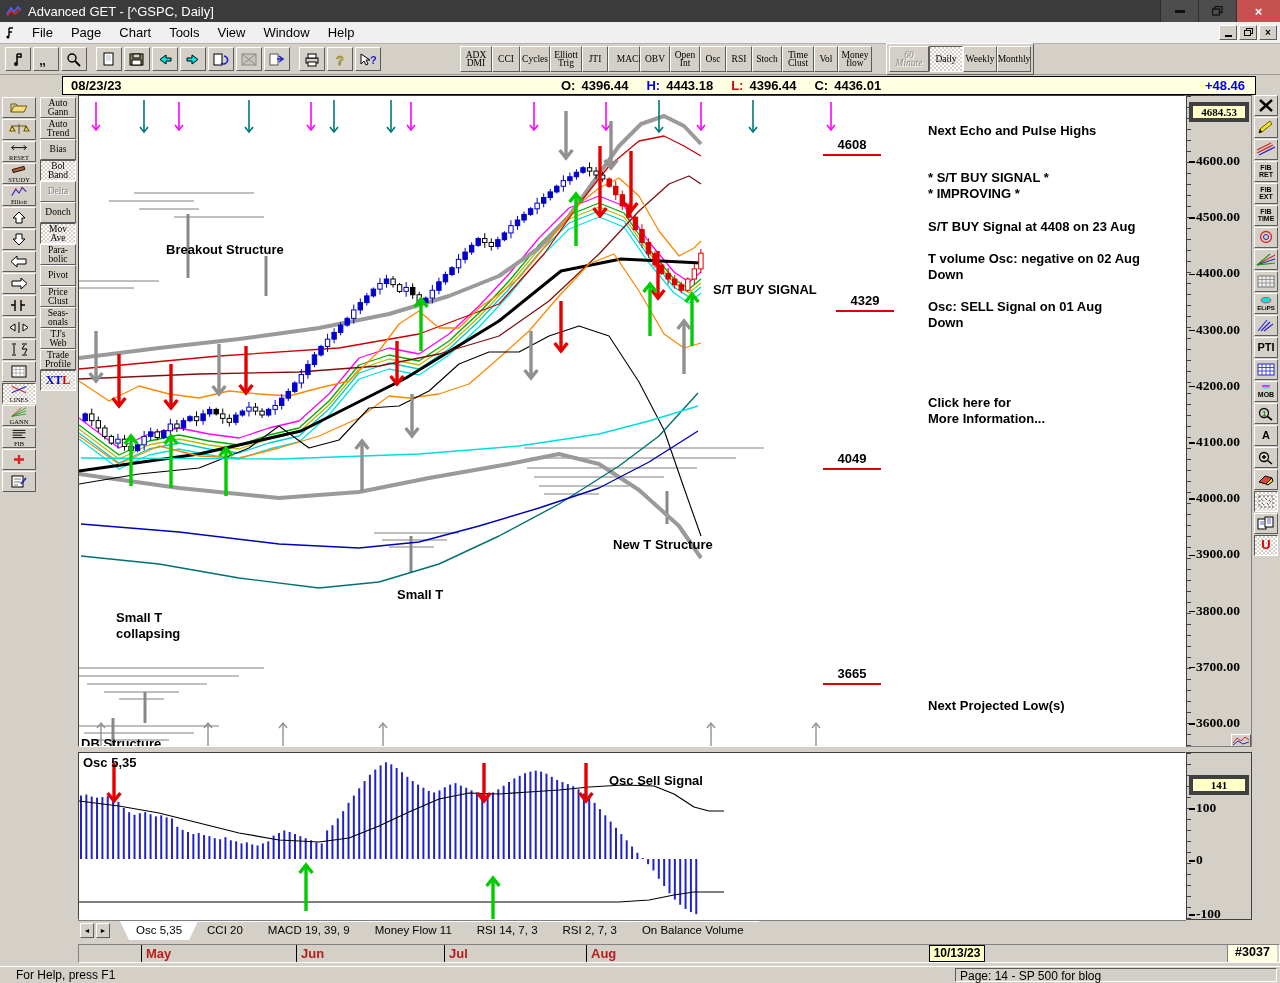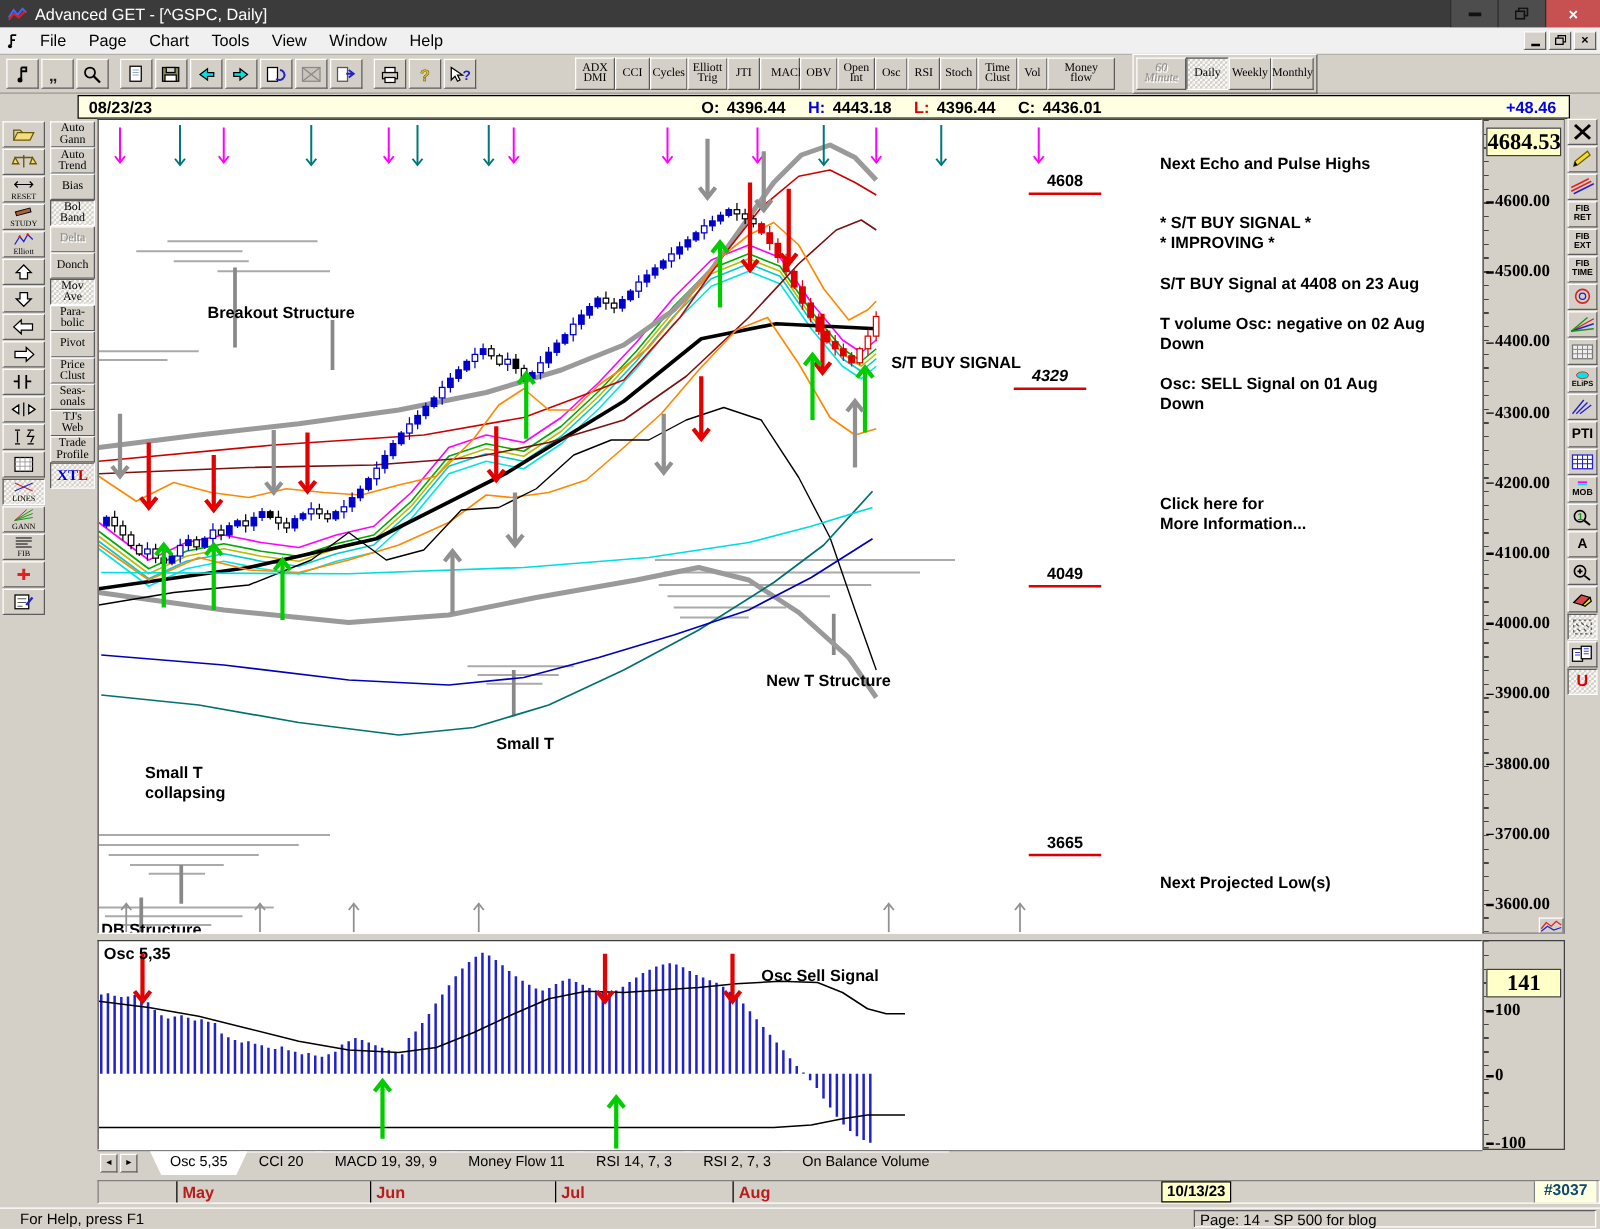--- a/index.html
+++ b/index.html
@@ -78,22 +78,22 @@
     font-family:"Liberation Serif", serif; font-weight:bold; }
   #osc-wrap { position:absolute; left:78px; top:752px; width:1108px; height:168px; background:#fff;
     border:1px solid; border-color:#404040 #fff #fff #404040; overflow:hidden; }
   #osc-axis { position:absolute; left:1186px; top:752px; width:66px; height:168px; background:#d4d0c8;
     border:1px solid #404040; overflow:hidden; font-family:"Liberation Serif", serif; font-weight:bold; }
   .tickcol { position:absolute; left:0; top:0; width:4px; height:100%;
     background:repeating-linear-gradient(to bottom,#444 0 1px,transparent 1px 11px); }
   .axis-label { position:absolute; left:2px; font-size:13.5px; color:#000; white-space:nowrap; }
   .axis-label::before { content:""; display:inline-block; width:6px; height:1.5px; background:#000;
     vertical-align:middle; margin-right:1px; }
-  .cur-box { position:absolute; left:2px; width:60px; background:#ffffc8; border:1px solid #404040;
-    font-size:18px; text-align:center; color:#000; }
+  .cur-box { position:absolute; left:2px; width:60px; background:#ffffc8; border:4px solid #404040;
+    font-size:11px; text-align:center; color:#000; }
   .axis-corner { position:absolute; left:44px; top:638px; width:20px; height:13px; }
 
   .annot { position:absolute; font-size:13px; font-weight:bold; color:#000; white-space:pre-line; line-height:16px; }
   .plevel { position:absolute; width:58px; text-align:center; font-size:13px; font-weight:bold; color:#000; }
   .plevel .bar { position:absolute; left:0; right:0; bottom:-4px; height:0; border-bottom:2px solid #dd0000; }
 
   
   #tabs-row { position:absolute; left:78px; top:920px; width:1108px; height:22px; background:#d4d0c8;
     border-top:1px solid #808080; display:flex; align-items:flex-start; }
   .tab-scroll { width:14px; height:15px; margin:2px 0 0 2px; font-size:7px; display:flex; align-items:center; justify-content:center; color:#000; }
@@ -104,21 +104,21 @@
   .tab:first-of-type { margin-left:6px; }
 
   
   #date-row { position:absolute; left:78px; top:944px; width:1202px; height:19px; background:#d4d0c8;
     border:1px solid; border-color:#808080 #fff #fff #808080; font-weight:bold; }
   .month { position:absolute; top:1px; font-size:13px; color:#b91c1c; }
   .msep { position:absolute; top:0; width:1px; height:100%; background:#000; }
   .datebox { position:absolute; left:850px; top:0px; width:56px; height:17px; background:#ffffc8;
     border:1px solid #000; font-size:12px; text-align:center; color:#000; }
   .barnum { position:absolute; right:2px; top:0px; width:50px; height:17px; background:#ffffe1;
-    color:#0c4a6e; font-size:12.5px; text-align:center; border-left:1px solid #808080; }
+    color:#000000; font-size:12.5px; text-align:center; border-left:1px solid #808080; }
 
   
   .statusbar { position:absolute; left:0; top:966px; width:1280px; height:17px; background:#d4d0c8;
     border-top:1px solid #fff; font-size:12px; color:#000; }
   .status-left { position:absolute; left:16px; top:1px; }
   .status-right { position:absolute; left:955px; top:1px; width:322px; height:14px; padding-left:4px; }
 
   svg { display:block; }
 </style>
 </head>
@@ -292,21 +292,21 @@
         <div class="study-btn raised" style="width: 30px;">
           <span>Stoch</span>
         </div>
         <div class="study-btn raised" style="width: 32px;">
           <span>Time</span>
           <span>Clust</span>
         </div>
         <div class="study-btn raised" style="width: 24px;">
           <span>Vol</span>
         </div>
-        <div class="study-btn raised" style="width: 54px;">
+        <div class="study-btn raised" style="width: 34px;">
           <span>Money</span>
           <span>flow</span>
         </div>
       </div>
     <div id="tb-frames" class="tf-group raised">
         <div class="study-btn raised disabled" style="width: 40px; font-style: italic;">
           <span>60</span>
           <span>Minute</span>
         </div>
         <div class="study-btn raised pressed" style="width: 34px;">
@@ -923,21 +923,21 @@
         <path d="M 204 627 L 204 650" stroke="#909090" stroke-width="1.4" fill="none"></path>
         <path d="M 200 632 L 204 627 L 208 632" stroke="#909090" stroke-width="1.4" fill="none"></path>
         <path d="M 304 627 L 304 650" stroke="#909090" stroke-width="1.4" fill="none"></path>
         <path d="M 300 632 L 304 627 L 308 632" stroke="#909090" stroke-width="1.4" fill="none"></path>
         <path d="M 632 627 L 632 650" stroke="#909090" stroke-width="1.4" fill="none"></path>
         <path d="M 628 632 L 632 627 L 636 632" stroke="#909090" stroke-width="1.4" fill="none"></path>
         <path d="M 737 627 L 737 650" stroke="#909090" stroke-width="1.4" fill="none"></path>
         <path d="M 733 632 L 737 627 L 741 632" stroke="#909090" stroke-width="1.4" fill="none"></path>
       </svg>
   <div class="plevel" style="left: 744px; top: 40.504px;">4608<div class="bar"></div></div>
-      <div class="plevel" style="left: 732px; top: 197.302px; font-style: italic;">4329<div class="bar"></div></div>
+      <div class="plevel" style="left: 757px; top: 197.302px;">4329<div class="bar"></div></div>
       <div class="plevel" style="left: 744px; top: 354.662px;">4049<div class="bar"></div></div>
       <div class="plevel" style="left: 744px; top: 570.47px;">3665<div class="bar"></div></div>
       <div class="annot" style="left: 87px; top: 146px;">Breakout Structure</div>
       <div class="annot" style="left: 634px; top: 186px;">S/T BUY SIGNAL</div>
       <div class="annot" style="left: 849px; top: 27px;">Next Echo and Pulse Highs</div>
       <div class="annot" style="left: 849px; top: 74px;">* S/T BUY SIGNAL *
 * IMPROVING *</div>
       <div class="annot" style="left: 849px; top: 123px;">S/T BUY Signal at 4408 on 23 Aug</div>
       <div class="annot" style="left: 849px; top: 155px;">T volume Osc: negative on 02 Aug
 Down</div>

